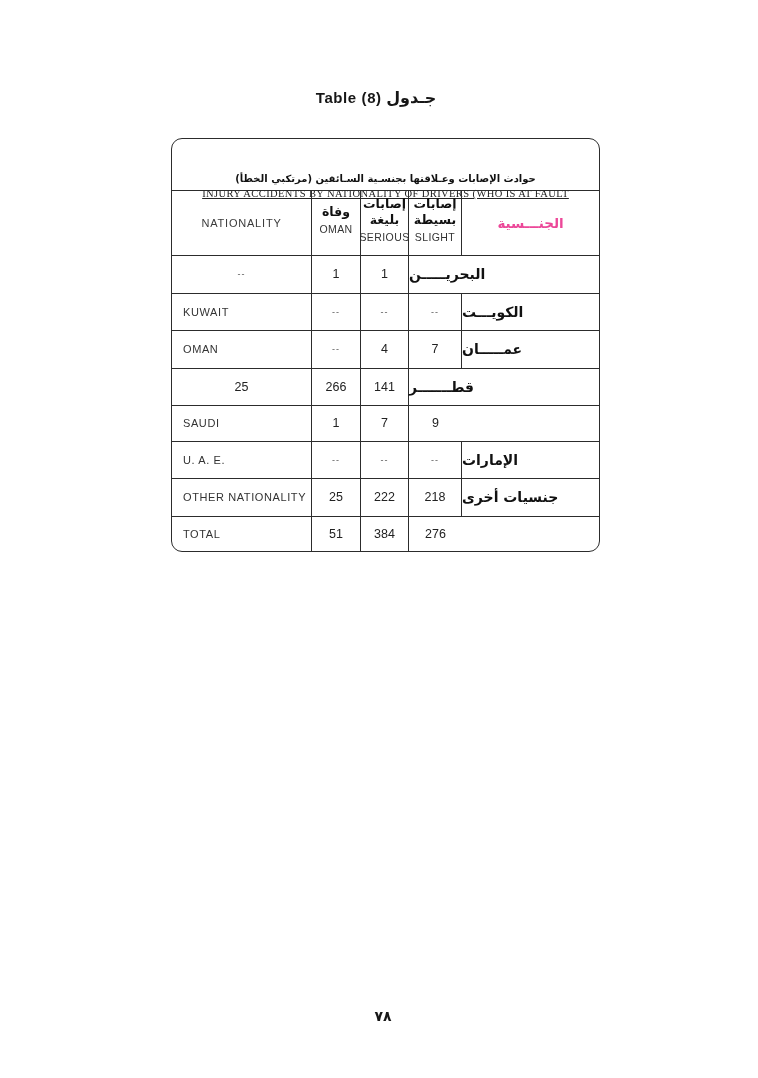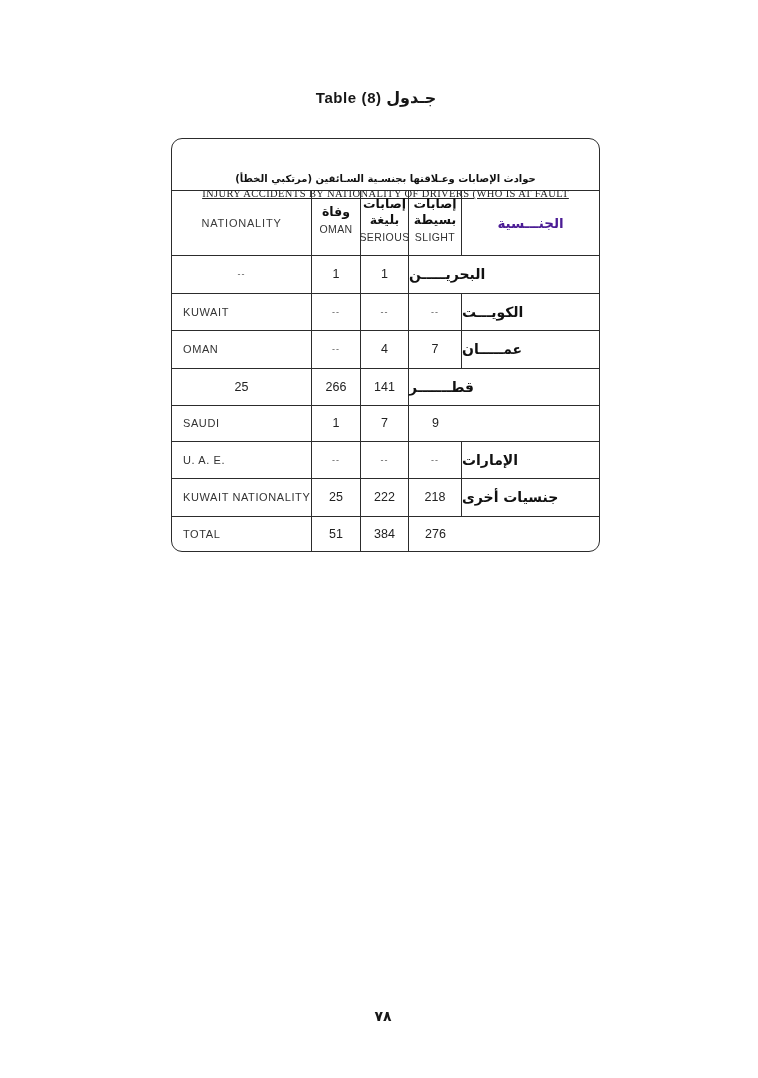--- a/index.html
+++ b/index.html
@@ -76,21 +76,21 @@
   .h-ar {
     font-family:"DejaVu Sans", sans-serif;
     direction:rtl; unicode-bidi:isolate;
     font-size:12.5px; font-weight:bold; color:#111;
     text-align:center; line-height:1.25; max-width:46px;
   }
   .h-en { font-size:10.5px; letter-spacing:0.4px; color:#333; margin-top:2px; }
   .h-ar-nat {
     font-family:"DejaVu Sans", sans-serif;
     direction:rtl; unicode-bidi:isolate;
-    font-size:13.5px; font-weight:bold; color:#4c1d95;
+    font-size:13.5px; font-weight:bold; color:#ec4899;
   }
   .trow {
     flex:1 1 auto;
     border-top:1.4px solid #2c2c2c;
   }
   .c-name {
     justify-content:flex-start !important;
     padding-left:11px;
     font-size:11px; letter-spacing:0.6px; color:#333;
     white-space:nowrap;
@@ -188,21 +188,21 @@
 
     <div class="trow grid5">
       <div class="cell c-name">U. A. E.</div>
       <div class="cell c-num nil">--</div>
       <div class="cell c-num nil">--</div>
       <div class="cell c-num nil">--</div>
       <div class="cell c-ar">الإمارات</div>
     </div>
 
     <div class="trow grid5">
-      <div class="cell c-name">KUWAIT NATIONALITY</div>
+      <div class="cell c-name">OTHER NATIONALITY</div>
       <div class="cell c-num">25</div>
       <div class="cell c-num">222</div>
       <div class="cell c-num">218</div>
       <div class="cell c-ar">جنسيات أخرى</div>
     </div>
 
     <div class="trow grid5">
       <div class="cell c-name">TOTAL</div>
       <div class="cell c-num">51</div>
       <div class="cell c-num">384</div>

